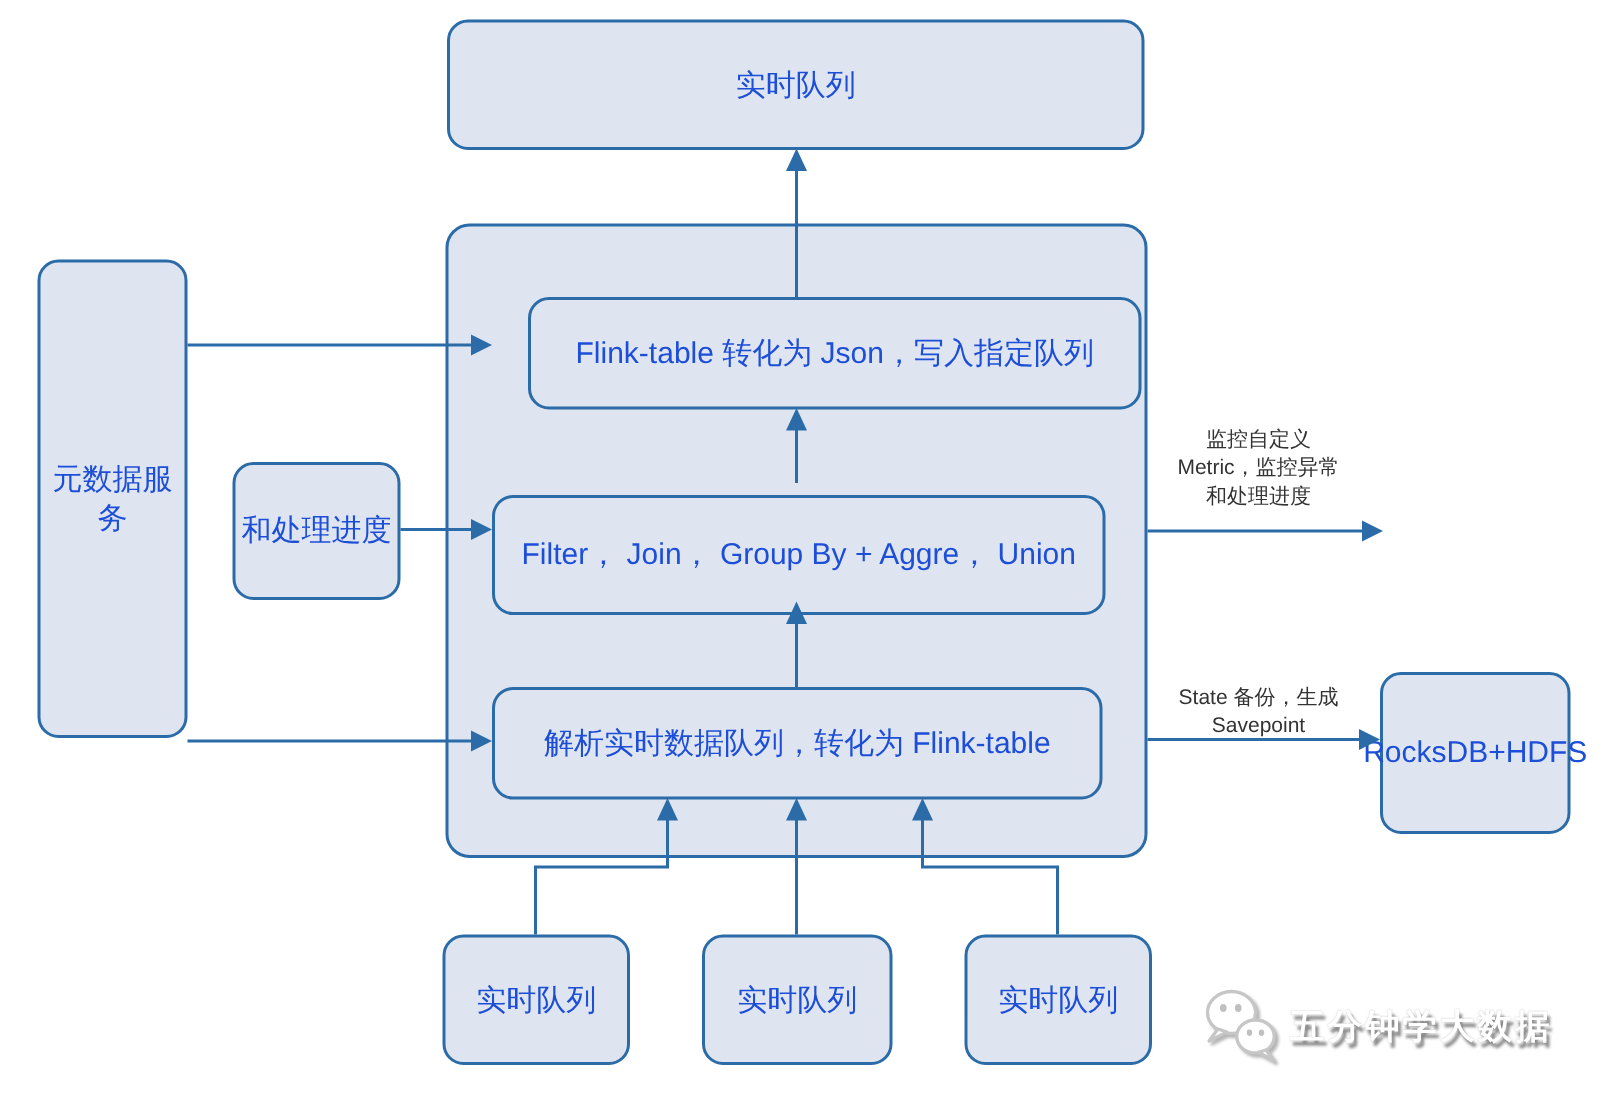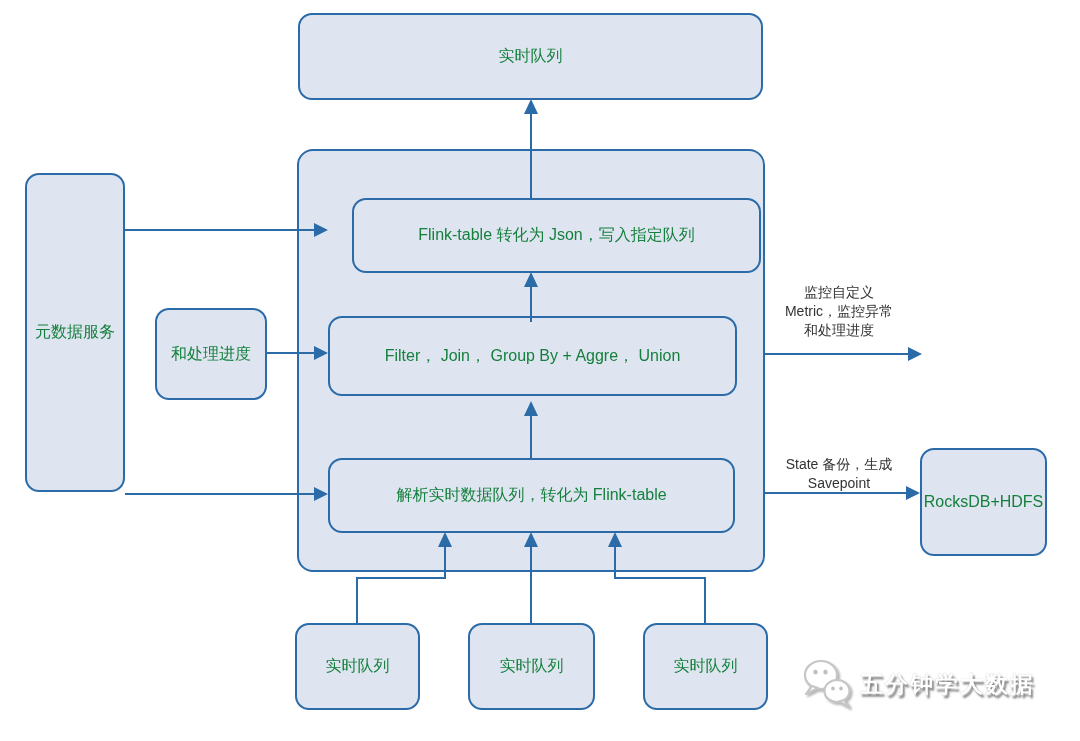--- a/index.html
+++ b/index.html
@@ -19,22 +19,22 @@
   }
   .node {
     position: absolute;
     box-sizing: border-box;
     border: 2px solid #2b6ba8;
     background: #dfe5f0;
     border-radius: 14px;
     display: flex;
     align-items: center;
     justify-content: center;
-    color: #15803d;
-    font-size: 16px;
+    color: #1d4ed8;
+    font-size: 20px;
     text-align: center;
     z-index: 2;
     line-height: 1.3;
   }
   .container-node {
     border-radius: 16px;
     z-index: 1;
   }
   .inner-node { z-index: 2; }
   .edge-label {
@@ -112,21 +112,21 @@
   <div class="node" style="left:298px; top:13px; width:465px; height:87px;">
     <span>实时队列</span>
   </div>
 
   <div class="node container-node" style="left:297px; top:149px; width:468px; height:423px;"></div>
 
   <div class="node inner-node" style="left:328px; top:198px; width:409px; height:75px;margin-left:24px;">
     <span>Flink-table 转化为 Json，写入指定队列</span>
   </div>
 
-  <div class="node inner-node" style="left:328px; top:316px; width:409px; height:80px;">
+  <div class="node inner-node" style="left:328px; top:330px; width:409px; height:80px;">
     <span>Filter， Join， Group By + Aggre， Union</span>
   </div>
 
   <div class="node inner-node" style="left:328px; top:458px; width:407px; height:75px;">
     <span>解析实时数据队列，转化为 Flink-table</span>
   </div>
 
   <div class="node" style="left:25px; top:173px; width:100px; height:319px;">
     <span>元数据服务</span>
   </div>

